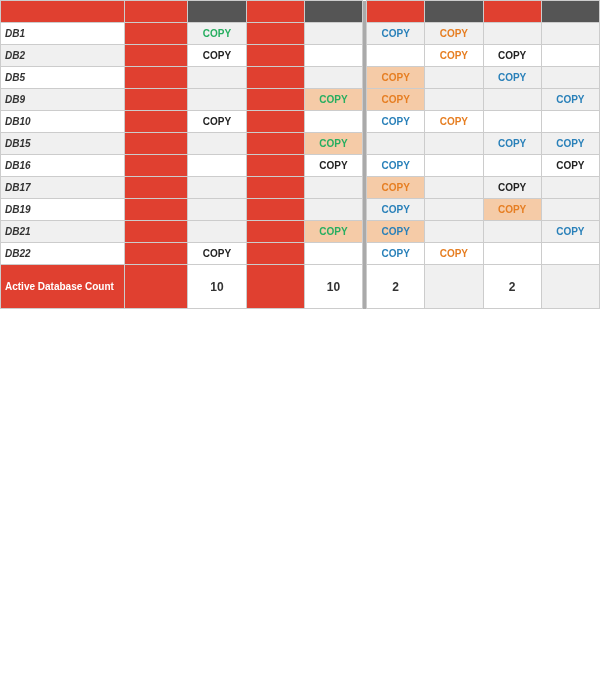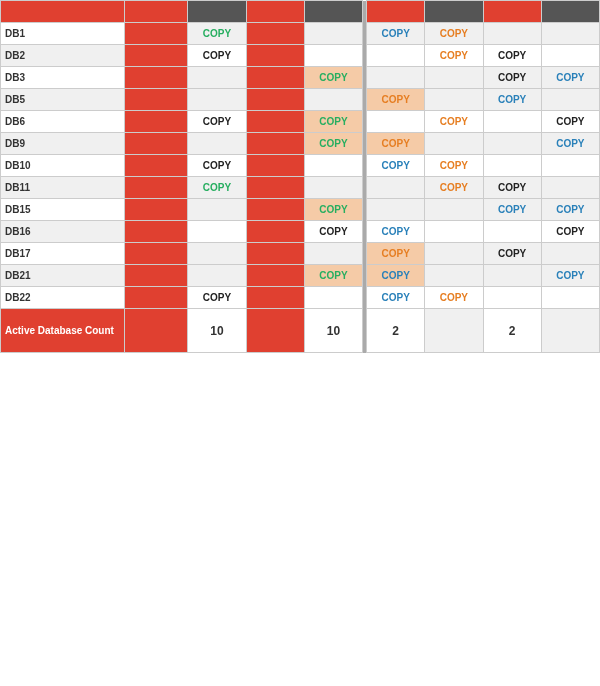--- a/index.html
+++ b/index.html
@@ -3,21 +3,21 @@
   <meta charset="utf-8">
   <style>
     * { box-sizing: border-box; margin: 0; padding: 0; }
     body { font-family: Arial, sans-serif; font-size: 11px; background: #fff; }
     .table-wrapper { overflow: auto; width: 600px; }
     table { border-collapse: collapse; width: 600px; }
     th, td { border: 1px solid #ccc; text-align: center; padding: 2px 3px; white-space: nowrap; height: 22px; }
     th { font-weight: bold; font-size: 11px; color: #fff; background: #e04030; }
     td { font-size: 10px; color: #333; background: #fff; }
     td.red-bg { background: #e04030; }
-    td.db-label { text-align: left; font-weight: bold; background: #fff; padding-left: 4px; }
+    td.db-label { text-align: left; font-weight: bold; background: #fff; padding-left: 4px; font-style: italic; }
     td.separator { background: #aaa; width: 4px; border: none; padding: 0; }
     tr:nth-child(even) td:not(.red-bg):not(.light-red):not(.orange-bg):not(.footer-label):not(.footer-num):not(.separator) { background: #f0f0f0; }
     tr:nth-child(odd) td:not(.red-bg):not(.light-red):not(.orange-bg):not(.footer-label):not(.footer-num):not(.separator) { background: #fff; }
   </style>
 </head>
 <body>
 
 <div class="table-wrapper">
   <table>
     <thead>
@@ -53,54 +53,30 @@
           <td style="background: rgb(255, 255, 255);"><span style="color: rgb(34, 34, 34); font-weight: bold; font-size: 10px;">COPY</span></td>
           <td class="red-bg"></td>
           <td style="background: rgb(255, 255, 255);"></td>
           <td class="separator"></td>
           <td style="background: rgb(255, 255, 255);"></td>
           <td style="background: rgb(255, 255, 255);"><span style="color: rgb(230, 126, 34); font-weight: bold; font-size: 10px;">COPY</span></td>
           <td style="background: rgb(255, 255, 255);"><span style="color: rgb(34, 34, 34); font-weight: bold; font-size: 10px;">COPY</span></td>
           <td style="background: rgb(255, 255, 255);"></td>
         </tr>
         <tr>
-          <td class="db-label">DB3</td>
-          <td class="red-bg"></td>
-          <td style="background: rgb(240, 240, 240);"></td>
-          <td class="red-bg"></td>
-          <td style="background: rgb(245, 203, 167);"><span style="color: rgb(39, 174, 96); font-weight: bold; font-size: 10px;">COPY</span></td>
-          <td class="separator"></td>
-          <td style="background: rgb(240, 240, 240);"></td>
-          <td style="background: rgb(240, 240, 240);"></td>
-          <td style="background: rgb(240, 240, 240);"><span style="color: rgb(34, 34, 34); font-weight: bold; font-size: 10px;">COPY</span></td>
-          <td style="background: rgb(240, 240, 240);"><span style="color: rgb(41, 128, 185); font-weight: bold; font-size: 10px;">COPY</span></td>
-        </tr>
-        <tr>
           <td class="db-label">DB5</td>
           <td class="red-bg"></td>
           <td style="background: rgb(240, 240, 240);"></td>
           <td class="red-bg"></td>
           <td style="background: rgb(240, 240, 240);"></td>
           <td class="separator"></td>
           <td style="background: rgb(245, 203, 167);"><span style="color: rgb(230, 126, 34); font-weight: bold; font-size: 10px;">COPY</span></td>
           <td style="background: rgb(240, 240, 240);"></td>
           <td style="background: rgb(240, 240, 240);"><span style="color: rgb(41, 128, 185); font-weight: bold; font-size: 10px;">COPY</span></td>
           <td style="background: rgb(240, 240, 240);"></td>
-        </tr>
-        <tr>
-          <td class="db-label">DB6</td>
-          <td class="red-bg"></td>
-          <td style="background: rgb(255, 255, 255);"><span style="color: rgb(34, 34, 34); font-weight: bold; font-size: 10px;">COPY</span></td>
-          <td class="red-bg"></td>
-          <td style="background: rgb(245, 203, 167);"><span style="color: rgb(39, 174, 96); font-weight: bold; font-size: 10px;">COPY</span></td>
-          <td class="separator"></td>
-          <td style="background: rgb(255, 255, 255);"></td>
-          <td style="background: rgb(255, 255, 255);"><span style="color: rgb(230, 126, 34); font-weight: bold; font-size: 10px;">COPY</span></td>
-          <td style="background: rgb(255, 255, 255);"></td>
-          <td style="background: rgb(255, 255, 255);"><span style="color: rgb(34, 34, 34); font-weight: bold; font-size: 10px;">COPY</span></td>
         </tr>
         <tr>
           <td class="db-label">DB9</td>
           <td class="red-bg"></td>
           <td style="background: rgb(240, 240, 240);"></td>
           <td class="red-bg"></td>
           <td style="background: rgb(245, 203, 167);"><span style="color: rgb(39, 174, 96); font-weight: bold; font-size: 10px;">COPY</span></td>
           <td class="separator"></td>
           <td style="background: rgb(245, 203, 167);"><span style="color: rgb(230, 126, 34); font-weight: bold; font-size: 10px;">COPY</span></td>
           <td style="background: rgb(240, 240, 240);"></td>
@@ -111,32 +87,20 @@
           <td class="db-label">DB10</td>
           <td class="red-bg"></td>
           <td style="background: rgb(255, 255, 255);"><span style="color: rgb(34, 34, 34); font-weight: bold; font-size: 10px;">COPY</span></td>
           <td class="red-bg"></td>
           <td style="background: rgb(255, 255, 255);"></td>
           <td class="separator"></td>
           <td style="background: rgb(255, 255, 255);"><span style="color: rgb(41, 128, 185); font-weight: bold; font-size: 10px;">COPY</span></td>
           <td style="background: rgb(255, 255, 255);"><span style="color: rgb(230, 126, 34); font-weight: bold; font-size: 10px;">COPY</span></td>
           <td style="background: rgb(255, 255, 255);"></td>
           <td style="background: rgb(255, 255, 255);"></td>
-        </tr>
-        <tr>
-          <td class="db-label">DB11</td>
-          <td class="red-bg"></td>
-          <td style="background: rgb(240, 240, 240);"><span style="color: rgb(39, 174, 96); font-weight: bold; font-size: 10px;">COPY</span></td>
-          <td class="red-bg"></td>
-          <td style="background: rgb(240, 240, 240);"></td>
-          <td class="separator"></td>
-          <td style="background: rgb(240, 240, 240);"></td>
-          <td style="background: rgb(240, 240, 240);"><span style="color: rgb(230, 126, 34); font-weight: bold; font-size: 10px;">COPY</span></td>
-          <td style="background: rgb(240, 240, 240);"><span style="color: rgb(34, 34, 34); font-weight: bold; font-size: 10px;">COPY</span></td>
-          <td style="background: rgb(240, 240, 240);"></td>
         </tr>
         <tr>
           <td class="db-label">DB15</td>
           <td class="red-bg"></td>
           <td style="background: rgb(240, 240, 240);"></td>
           <td class="red-bg"></td>
           <td style="background: rgb(245, 203, 167);"><span style="color: rgb(39, 174, 96); font-weight: bold; font-size: 10px;">COPY</span></td>
           <td class="separator"></td>
           <td style="background: rgb(240, 240, 240);"></td>
           <td style="background: rgb(240, 240, 240);"></td>
@@ -158,20 +122,32 @@
         <tr>
           <td class="db-label">DB17</td>
           <td class="red-bg"></td>
           <td style="background: rgb(240, 240, 240);"></td>
           <td class="red-bg"></td>
           <td style="background: rgb(240, 240, 240);"></td>
           <td class="separator"></td>
           <td style="background: rgb(245, 203, 167);"><span style="color: rgb(230, 126, 34); font-weight: bold; font-size: 10px;">COPY</span></td>
           <td style="background: rgb(240, 240, 240);"></td>
           <td style="background: rgb(240, 240, 240);"><span style="color: rgb(34, 34, 34); font-weight: bold; font-size: 10px;">COPY</span></td>
+          <td style="background: rgb(240, 240, 240);"></td>
+        </tr>
+        <tr>
+          <td class="db-label">DB19</td>
+          <td class="red-bg"></td>
+          <td style="background: rgb(240, 240, 240);"></td>
+          <td class="red-bg"></td>
+          <td style="background: rgb(240, 240, 240);"></td>
+          <td class="separator"></td>
+          <td style="background: rgb(240, 240, 240);"><span style="color: rgb(41, 128, 185); font-weight: bold; font-size: 10px;">COPY</span></td>
+          <td style="background: rgb(240, 240, 240);"></td>
+          <td style="background: rgb(245, 203, 167);"><span style="color: rgb(230, 126, 34); font-weight: bold; font-size: 10px;">COPY</span></td>
           <td style="background: rgb(240, 240, 240);"></td>
         </tr>
         <tr>
           <td class="db-label">DB21</td>
           <td class="red-bg"></td>
           <td style="background: rgb(240, 240, 240);"></td>
           <td class="red-bg"></td>
           <td style="background: rgb(245, 203, 167);"><span style="color: rgb(39, 174, 96); font-weight: bold; font-size: 10px;">COPY</span></td>
           <td class="separator"></td>
           <td style="background: rgb(245, 203, 167);"><span style="color: rgb(41, 128, 185); font-weight: bold; font-size: 10px;">COPY</span></td>

